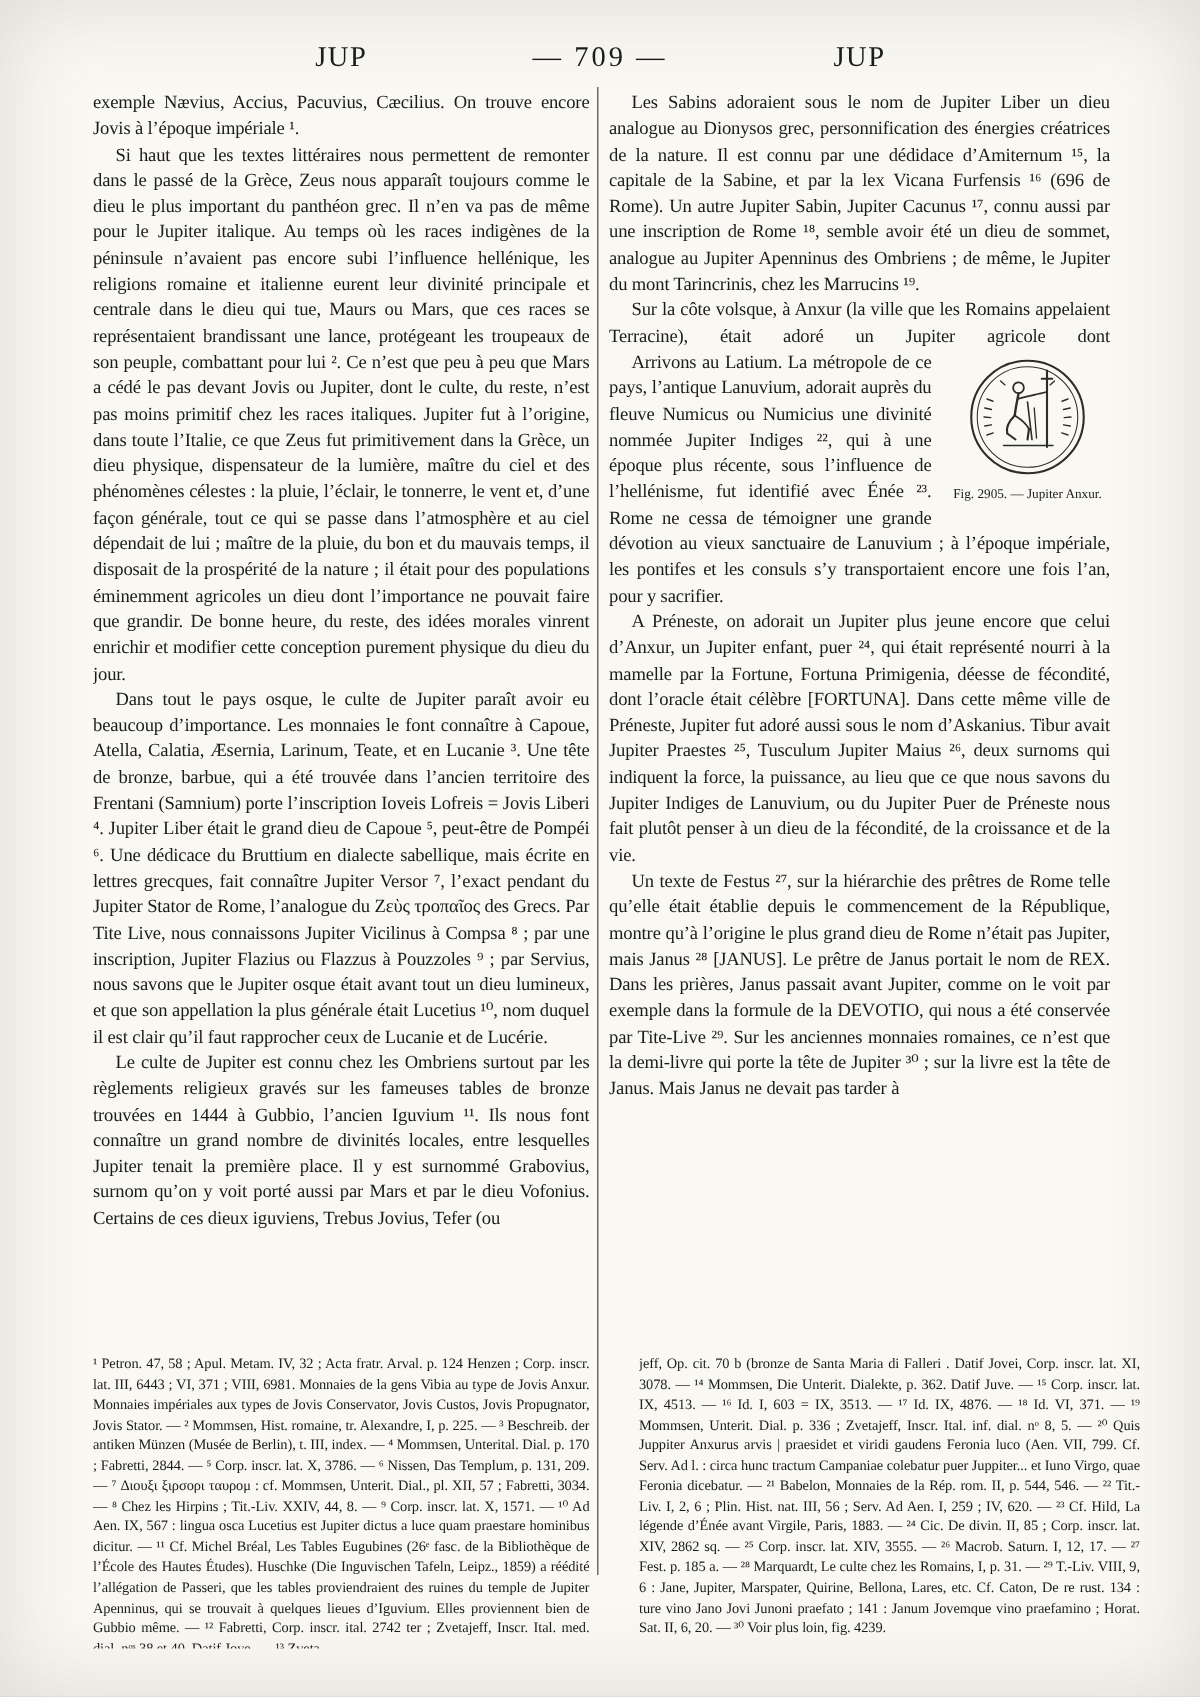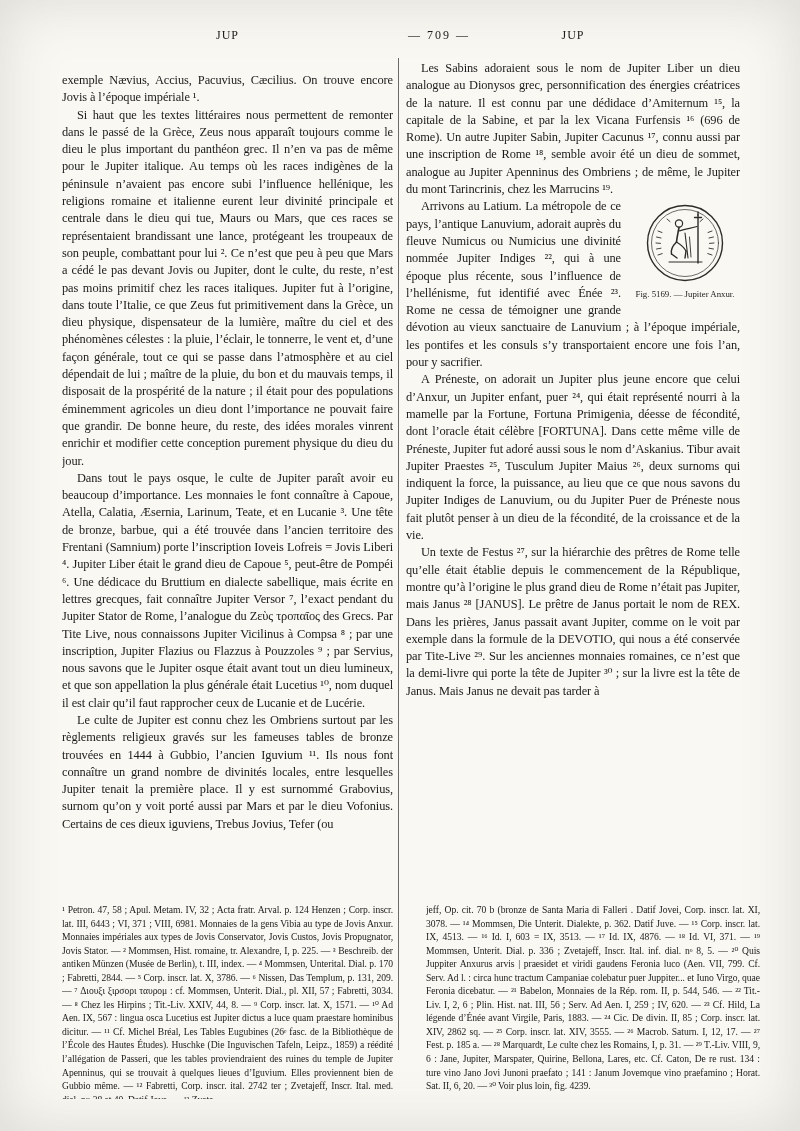--- a/index.html
+++ b/index.html
@@ -3,35 +3,35 @@
 <meta charset="utf-8">
 <style>
   html,body{margin:0;padding:0;background:#d9d6cf;}
   .page{
     position:relative;width:800px;height:1131px;margin:0 auto;
     background:#f9f8f3;color:#1b1b1b;overflow:hidden;
     box-shadow:inset 0 0 60px rgba(90,85,70,.18);
     font-family:"Liberation Serif","DejaVu Serif",serif;
   }
   
-  .hdr{position:absolute;top:28px;left:0;width:100%;height:22px;font-size:12px;letter-spacing:1px;}
+  .hdr{position:absolute;top:28px;left:0;width:100%;height:22px;font-size:19px;letter-spacing:1px;}
   .hdr .hl{position:absolute;left:62px;width:331px;text-align:center;}
-  .hdr .hc{position:absolute;left:330px;width:140px;text-align:right;letter-spacing:2px;}
+  .hdr .hc{position:absolute;left:330px;width:140px;text-align:center;letter-spacing:2px;}
   .hdr .hr{position:absolute;left:406px;width:334px;text-align:center;}
   
   .divider{position:absolute;left:398px;top:58px;width:1px;height:992px;background:#6b6b6b;}
   
   .col{
     position:absolute;top:60px;font-size:12.4px;line-height:17.3px;
     text-align:justify;letter-spacing:-0.1px;height:842px;overflow:hidden;
   }
   .col-left{left:62px;width:331px;}
   .col-right{left:406px;width:334px;}
   .col p{margin:0;text-indent:15px;}
-  .col p.noindent{text-indent:0;margin-top:12px;}
+  .col p.noindent{text-indent:0;}
   .col p.contflow{text-align-last:justify;}
   
   .figure{float:right;width:110px;margin:3px 0 3px 9px;text-align:center;}
   .figure svg{display:block;margin:0 auto;}
   .figcap{font-size:8.8px;line-height:11.5px;letter-spacing:0;margin-top:4px;text-indent:0;text-align:center;}
   
   .fnote{
     position:absolute;top:903px;font-size:9.6px;line-height:13.55px;
     text-align:justify;letter-spacing:-0.05px;max-height:196px;overflow:hidden;
   }
@@ -53,20 +53,21 @@
 
   <div class="col col-left">
     <p class="noindent">exemple Nævius, Accius, Pacuvius, Cæcilius. On trouve encore Jovis à l’époque impériale ¹.</p>
     <p>Si haut que les textes littéraires nous permettent de remonter dans le passé de la Grèce, Zeus nous apparaît toujours comme le dieu le plus important du panthéon grec. Il n’en va pas de même pour le Jupiter italique. Au temps où les races indigènes de la péninsule n’avaient pas encore subi l’influence hellénique, les religions romaine et italienne eurent leur divinité principale et centrale dans le dieu qui tue, Maurs ou Mars, que ces races se représentaient brandissant une lance, protégeant les troupeaux de son peuple, combattant pour lui ². Ce n’est que peu à peu que Mars a cédé le pas devant Jovis ou Jupiter, dont le culte, du reste, n’est pas moins primitif chez les races italiques. Jupiter fut à l’origine, dans toute l’Italie, ce que Zeus fut primitivement dans la Grèce, un dieu physique, dispensateur de la lumière, maître du ciel et des phénomènes célestes : la pluie, l’éclair, le tonnerre, le vent et, d’une façon générale, tout ce qui se passe dans l’atmosphère et au ciel dépendait de lui ; maître de la pluie, du bon et du mauvais temps, il disposait de la prospérité de la nature ; il était pour des populations éminemment agricoles un dieu dont l’importance ne pouvait faire que grandir. De bonne heure, du reste, des idées morales vinrent enrichir et modifier cette conception purement physique du dieu du jour.</p>
     <p>Dans tout le pays osque, le culte de Jupiter paraît avoir eu beaucoup d’importance. Les monnaies le font connaître à Capoue, Atella, Calatia, Æsernia, Larinum, Teate, et en Lucanie ³. Une tête de bronze, barbue, qui a été trouvée dans l’ancien territoire des Frentani (Samnium) porte l’inscription Ioveis Lofreis = Jovis Liberi ⁴. Jupiter Liber était le grand dieu de Capoue ⁵, peut-être de Pompéi ⁶. Une dédicace du Bruttium en dialecte sabellique, mais écrite en lettres grecques, fait connaître Jupiter Versor ⁷, l’exact pendant du Jupiter Stator de Rome, l’analogue du Ζεὺς τροπαῖος des Grecs. Par Tite Live, nous connaissons Jupiter Vicilinus à Compsa ⁸ ; par une inscription, Jupiter Flazius ou Flazzus à Pouzzoles ⁹ ; par Servius, nous savons que le Jupiter osque était avant tout un dieu lumineux, et que son appellation la plus générale était Lucetius ¹⁰, nom duquel il est clair qu’il faut rapprocher ceux de Lucanie et de Lucérie.</p>
     <p>Le culte de Jupiter est connu chez les Ombriens surtout par les règlements religieux gravés sur les fameuses tables de bronze trouvées en 1444 à Gubbio, l’ancien Iguvium ¹¹. Ils nous font connaître un grand nombre de divinités locales, entre lesquelles Jupiter tenait la première place. Il y est surnommé Grabovius, surnom qu’on y voit porté aussi par Mars et par le dieu Vofonius. Certains de ces dieux iguviens, Trebus Jovius, Tefer (ou</p>
   </div>
 
   <div class="col col-right">
     <p>Les Sabins adoraient sous le nom de Jupiter Liber un dieu analogue au Dionysos grec, personnification des énergies créatrices de la nature. Il est connu par une dédidace d’Amiternum ¹⁵, la capitale de la Sabine, et par la lex Vicana Furfensis ¹⁶ (696 de Rome). Un autre Jupiter Sabin, Jupiter Cacunus ¹⁷, connu aussi par une inscription de Rome ¹⁸, semble avoir été un dieu de sommet, analogue au Jupiter Apenninus des Ombriens ; de même, le Jupiter du mont Tarincrinis, chez les Marrucins ¹⁹.</p>
+    <p class="contflow">Sur la côte volsque, à Anxur (la ville que les Romains appelaient Terracine), était adoré un Jupiter agricole dont</p>
 
     <div class="figure">
       <svg width="80" height="84" viewBox="0 0 80 84">
         <g fill="none" stroke="#2e2c28" stroke-width="1.4" stroke-linecap="round">
           <circle cx="40" cy="42" r="37.5"></circle>
           <circle cx="40" cy="42" r="33.5" stroke-width="0.7"></circle>
 
           <g stroke-width="0.9">
             <path d="M13 30 l4 1.5"></path>
               <path d="M11.5 36 l4.5 1"></path>
@@ -94,21 +95,21 @@
           <path d="M26.5 53 L32 57"></path>
           <path d="M31.5 41 C35.5 43.5 39 46 41 50" stroke-width="1.2"></path>
           <path d="M41 50 L40 57"></path>
 
           <path d="M40 32 L43 57" stroke-width="1.1"></path>
           <path d="M44.5 36 L46 56" stroke-width="0.9"></path>
 
           <path d="M24 61 L57 61" stroke-width="1"></path>
         </g>
       </svg>
-      <div class="figcap">Fig. 5169. — Jupiter Anxur.</div>
+      <div class="figcap">Fig. 2905. — Jupiter Anxur.</div>
     </div>
 
     <p>Arrivons au Latium. La métropole de ce pays, l’antique Lanuvium, adorait auprès du fleuve Numicus ou Numicius une divinité nommée Jupiter Indiges ²², qui à une époque plus récente, sous l’influence de l’hellénisme, fut identifié avec Énée ²³. Rome ne cessa de témoigner une grande dévotion au vieux sanctuaire de Lanuvium ; à l’époque impériale, les pontifes et les consuls s’y transportaient encore une fois l’an, pour y sacrifier.</p>
     <p>A Préneste, on adorait un Jupiter plus jeune encore que celui d’Anxur, un Jupiter enfant, puer ²⁴, qui était représenté nourri à la mamelle par la Fortune, Fortuna Primigenia, déesse de fécondité, dont l’oracle était célèbre [FORTUNA]. Dans cette même ville de Préneste, Jupiter fut adoré aussi sous le nom d’Askanius. Tibur avait Jupiter Praestes ²⁵, Tusculum Jupiter Maius ²⁶, deux surnoms qui indiquent la force, la puissance, au lieu que ce que nous savons du Jupiter Indiges de Lanuvium, ou du Jupiter Puer de Préneste nous fait plutôt penser à un dieu de la fécondité, de la croissance et de la vie.</p>
     <p>Un texte de Festus ²⁷, sur la hiérarchie des prêtres de Rome telle qu’elle était établie depuis le commencement de la République, montre qu’à l’origine le plus grand dieu de Rome n’était pas Jupiter, mais Janus ²⁸ [JANUS]. Le prêtre de Janus portait le nom de REX. Dans les prières, Janus passait avant Jupiter, comme on le voit par exemple dans la formule de la DEVOTIO, qui nous a été conservée par Tite-Live ²⁹. Sur les anciennes monnaies romaines, ce n’est que la demi-livre qui porte la tête de Jupiter ³⁰ ; sur la livre est la tête de Janus. Mais Janus ne devait pas tarder à</p>
   </div>
 
   <div class="fnote fn-left">¹ Petron. 47, 58 ; Apul. Metam. IV, 32 ; Acta fratr. Arval. p. 124 Henzen ; Corp. inscr. lat. III, 6443 ; VI, 371 ; VIII, 6981. Monnaies de la gens Vibia au type de Jovis Anxur. Monnaies impériales aux types de Jovis Conservator, Jovis Custos, Jovis Propugnator, Jovis Stator. — ² Mommsen, Hist. romaine, tr. Alexandre, I, p. 225. — ³ Beschreib. der antiken Münzen (Musée de Berlin), t. III, index. — ⁴ Mommsen, Unterital. Dial. p. 170 ; Fabretti, 2844. — ⁵ Corp. inscr. lat. X, 3786. — ⁶ Nissen, Das Templum, p. 131, 209. — ⁷ Διουξι ξιρσορι ταυρομ : cf. Mommsen, Unterit. Dial., pl. XII, 57 ; Fabretti, 3034. — ⁸ Chez les Hirpins ; Tit.-Liv. XXIV, 44, 8. — ⁹ Corp. inscr. lat. X, 1571. — ¹⁰ Ad Aen. IX, 567 : lingua osca Lucetius est Jupiter dictus a luce quam praestare hominibus dicitur. — ¹¹ Cf. Michel Bréal, Les Tables Eugubines (26ᵉ fasc. de la Bibliothèque de l’École des Hautes Études). Huschke (Die Inguvischen Tafeln, Leipz., 1859) a réédité l’allégation de Passeri, que les tables proviendraient des ruines du temple de Jupiter Apenninus, qui se trouvait à quelques lieues d’Iguvium. Elles proviennent bien de Gubbio même. — ¹² Fabretti, Corp. inscr. ital. 2742 ter ; Zvetajeff, Inscr. Ital. med. dial. nᵒˢ 38 et 40. Datif Jove. — ¹³ Zveta-</div>
   <div class="fnote fn-right">jeff, Op. cit. 70 b (bronze de Santa Maria di Falleri . Datif Jovei, Corp. inscr. lat. XI, 3078. — ¹⁴ Mommsen, Die Unterit. Dialekte, p. 362. Datif Juve. — ¹⁵ Corp. inscr. lat. IX, 4513. — ¹⁶ Id. I, 603 = IX, 3513. — ¹⁷ Id. IX, 4876. — ¹⁸ Id. VI, 371. — ¹⁹ Mommsen, Unterit. Dial. p. 336 ; Zvetajeff, Inscr. Ital. inf. dial. nᵒ 8, 5. — ²⁰ Quis Juppiter Anxurus arvis | praesidet et viridi gaudens Feronia luco (Aen. VII, 799. Cf. Serv. Ad l. : circa hunc tractum Campaniae colebatur puer Juppiter... et Iuno Virgo, quae Feronia dicebatur. — ²¹ Babelon, Monnaies de la Rép. rom. II, p. 544, 546. — ²² Tit.-Liv. I, 2, 6 ; Plin. Hist. nat. III, 56 ; Serv. Ad Aen. I, 259 ; IV, 620. — ²³ Cf. Hild, La légende d’Énée avant Virgile, Paris, 1883. — ²⁴ Cic. De divin. II, 85 ; Corp. inscr. lat. XIV, 2862 sq. — ²⁵ Corp. inscr. lat. XIV, 3555. — ²⁶ Macrob. Saturn. I, 12, 17. — ²⁷ Fest. p. 185 a. — ²⁸ Marquardt, Le culte chez les Romains, I, p. 31. — ²⁹ T.-Liv. VIII, 9, 6 : Jane, Jupiter, Marspater, Quirine, Bellona, Lares, etc. Cf. Caton, De re rust. 134 : ture vino Jano Jovi Junoni praefato ; 141 : Janum Jovemque vino praefamino ; Horat. Sat. II, 6, 20. — ³⁰ Voir plus loin, fig. 4239.</div>
 

